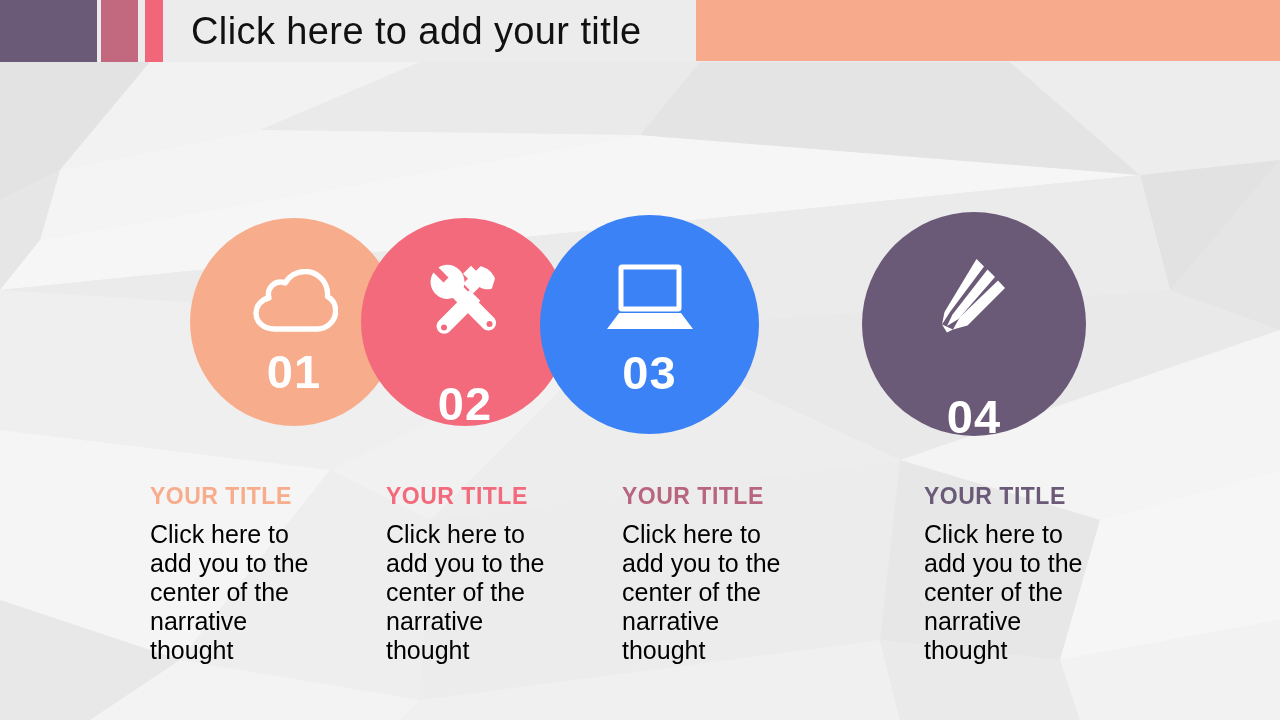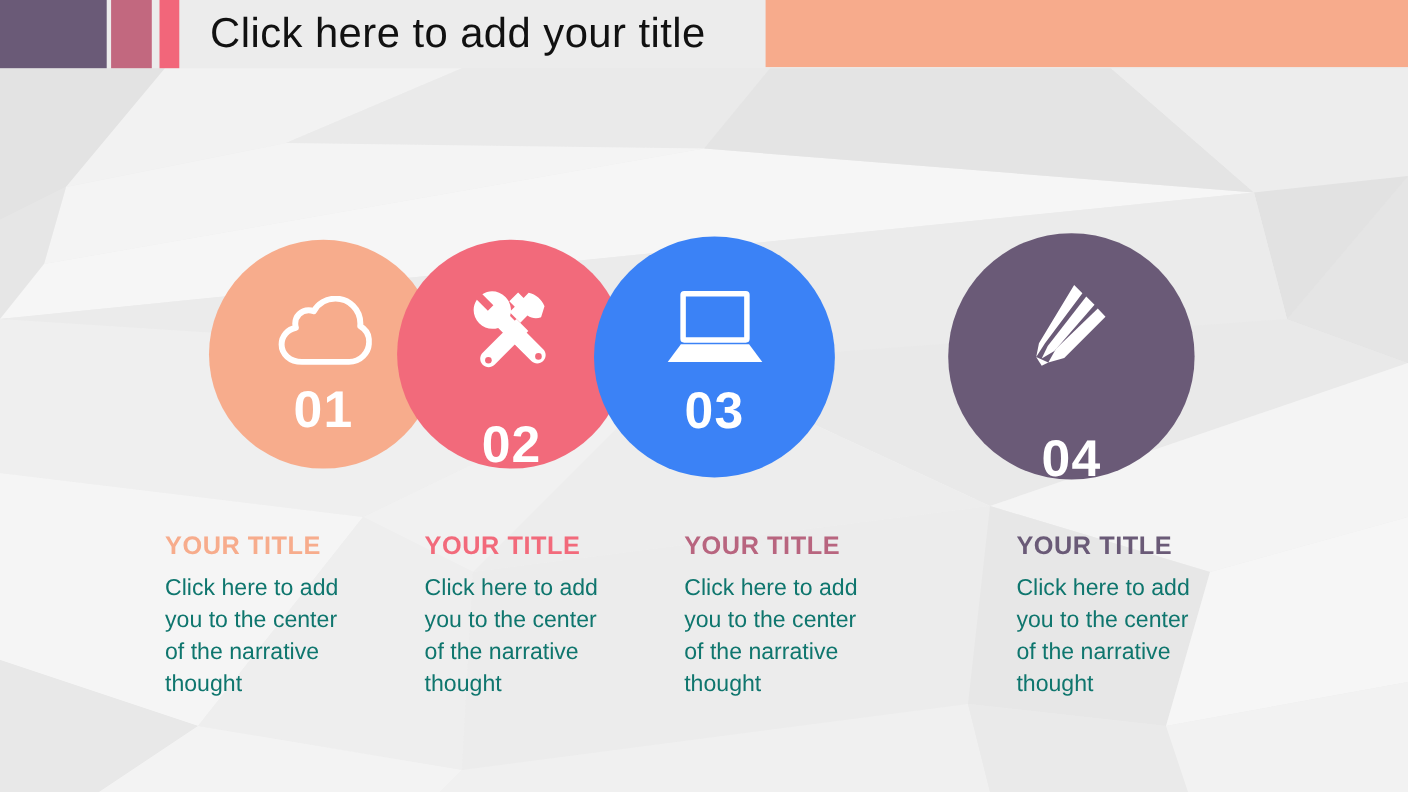--- a/index.html
+++ b/index.html
@@ -124,23 +124,23 @@
     margin: 0 0 12px 0;
     line-height: 1.05;
   }
   #col-1 .col-title { color: #f7ac8c; }
   #col-2 .col-title { color: #f26a7b; }
   #col-3 .col-title { color: #b8657f; }
   #col-4 .col-title { color: #6a5a77; }
 
   .col-body {
     font-family: "Liberation Sans", sans-serif;
-    font-size: 21px;
+    font-size: 25px;
     line-height: 29px;
-    color: #0f766e;
+    color: #000000;
     margin: 0;
     width: 180px;
   }
   #col-1 .col-body,
   #col-2 .col-body,
   #col-3 .col-body { width: 172px; }
   #col-4 .col-body { width: 178px; }
 </style>
 </head>
 <body>

